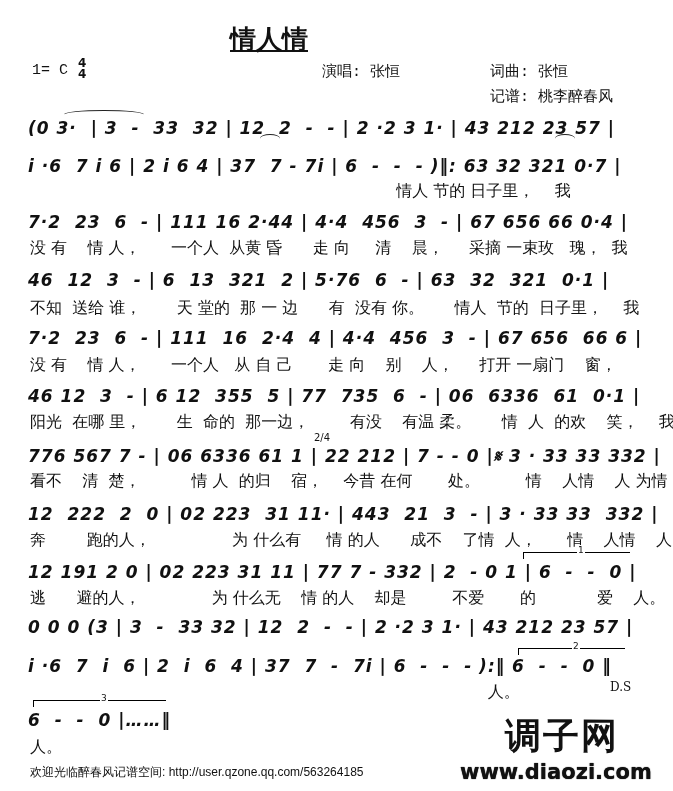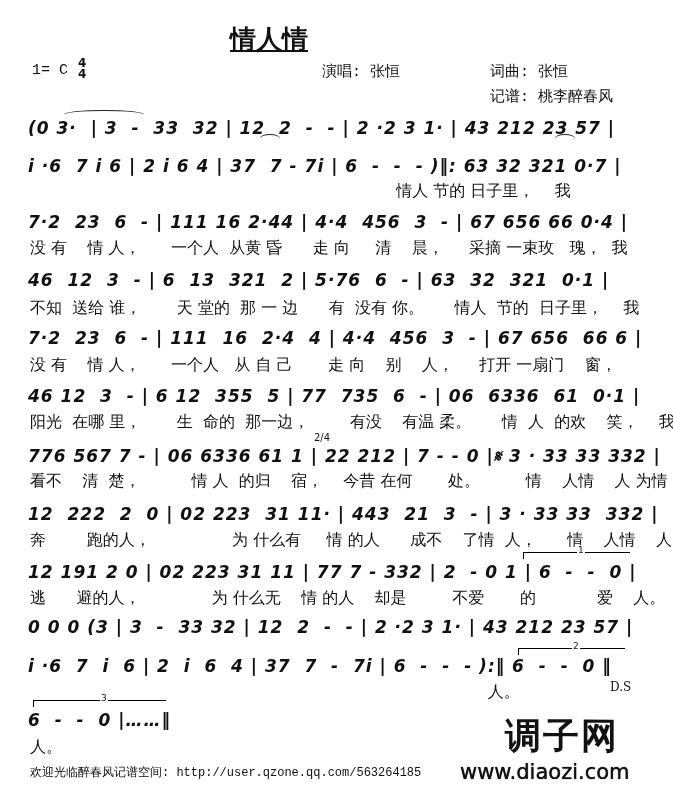--- a/index.html
+++ b/index.html
@@ -6,23 +6,23 @@
   body{width:673px;height:791px;position:relative;overflow:hidden;font-family:"DejaVu Sans",sans-serif;color:#111;}
   .title{position:absolute;left:0;width:538px;top:22px;text-align:center;font-family:"DejaVu Serif",serif;font-weight:bold;font-size:26px;text-decoration:underline;}
   .key{position:absolute;left:32px;top:62px;font-size:15px;font-family:Liberation Mono, monospace;}
   .ts{position:absolute;left:78px;top:58px;font-size:12px;line-height:11px;text-align:center;font-weight:bold;}
   .credit{position:absolute;font-size:15px;font-family:Liberation Mono, monospace;}
   .row{position:absolute;left:28px;width:612px;font-weight:bold;font-size:17px;white-space:pre;letter-spacing:1px;font-style:italic;}
   .lyr{position:absolute;left:30px;width:615px;font-size:16px;white-space:pre;}
   .slur{position:absolute;height:8px;border-top:1.5px solid #222;border-radius:50% 50% 0 0;}
   .bracket{position:absolute;border-top:1px solid #000;border-left:1px solid #000;height:6px;font-size:9px;}
   .bracket span{position:absolute;top:-8px;left:50%;background:#fff;padding:0 1px;}
-  .footer{position:absolute;left:30px;top:764px;font-size:12px;font-family:Liberation Mono, monospace;}
+  .footer{position:absolute;left:30px;top:764px;font-size:12px;font-family:Liberation Sans, sans-serif;}
   .wm1{position:absolute;left:505px;top:712px;font-size:36px;font-weight:bold;letter-spacing:2px;}
-  .wm2{position:absolute;left:460px;top:760px;width:212px;font-size:21px;font-weight:normal;background:#fff;text-shadow:0 0 1px #000;}
+  .wm2{position:absolute;left:460px;top:760px;width:212px;font-size:21px;font-weight:bold;background:#fff;text-shadow:0 0 1px #000;}
   .ds{position:absolute;left:610px;top:680px;font-family:"DejaVu Serif",serif;font-weight:normal;font-size:12px;}
   .sm{font-size:10px;font-weight:normal;position:absolute;}
 </style>
 </head>
 <body>
 
 <div class="title">情人情</div>
 <div class="key">1= C</div>
 <div class="ts">
   <div>4</div>

